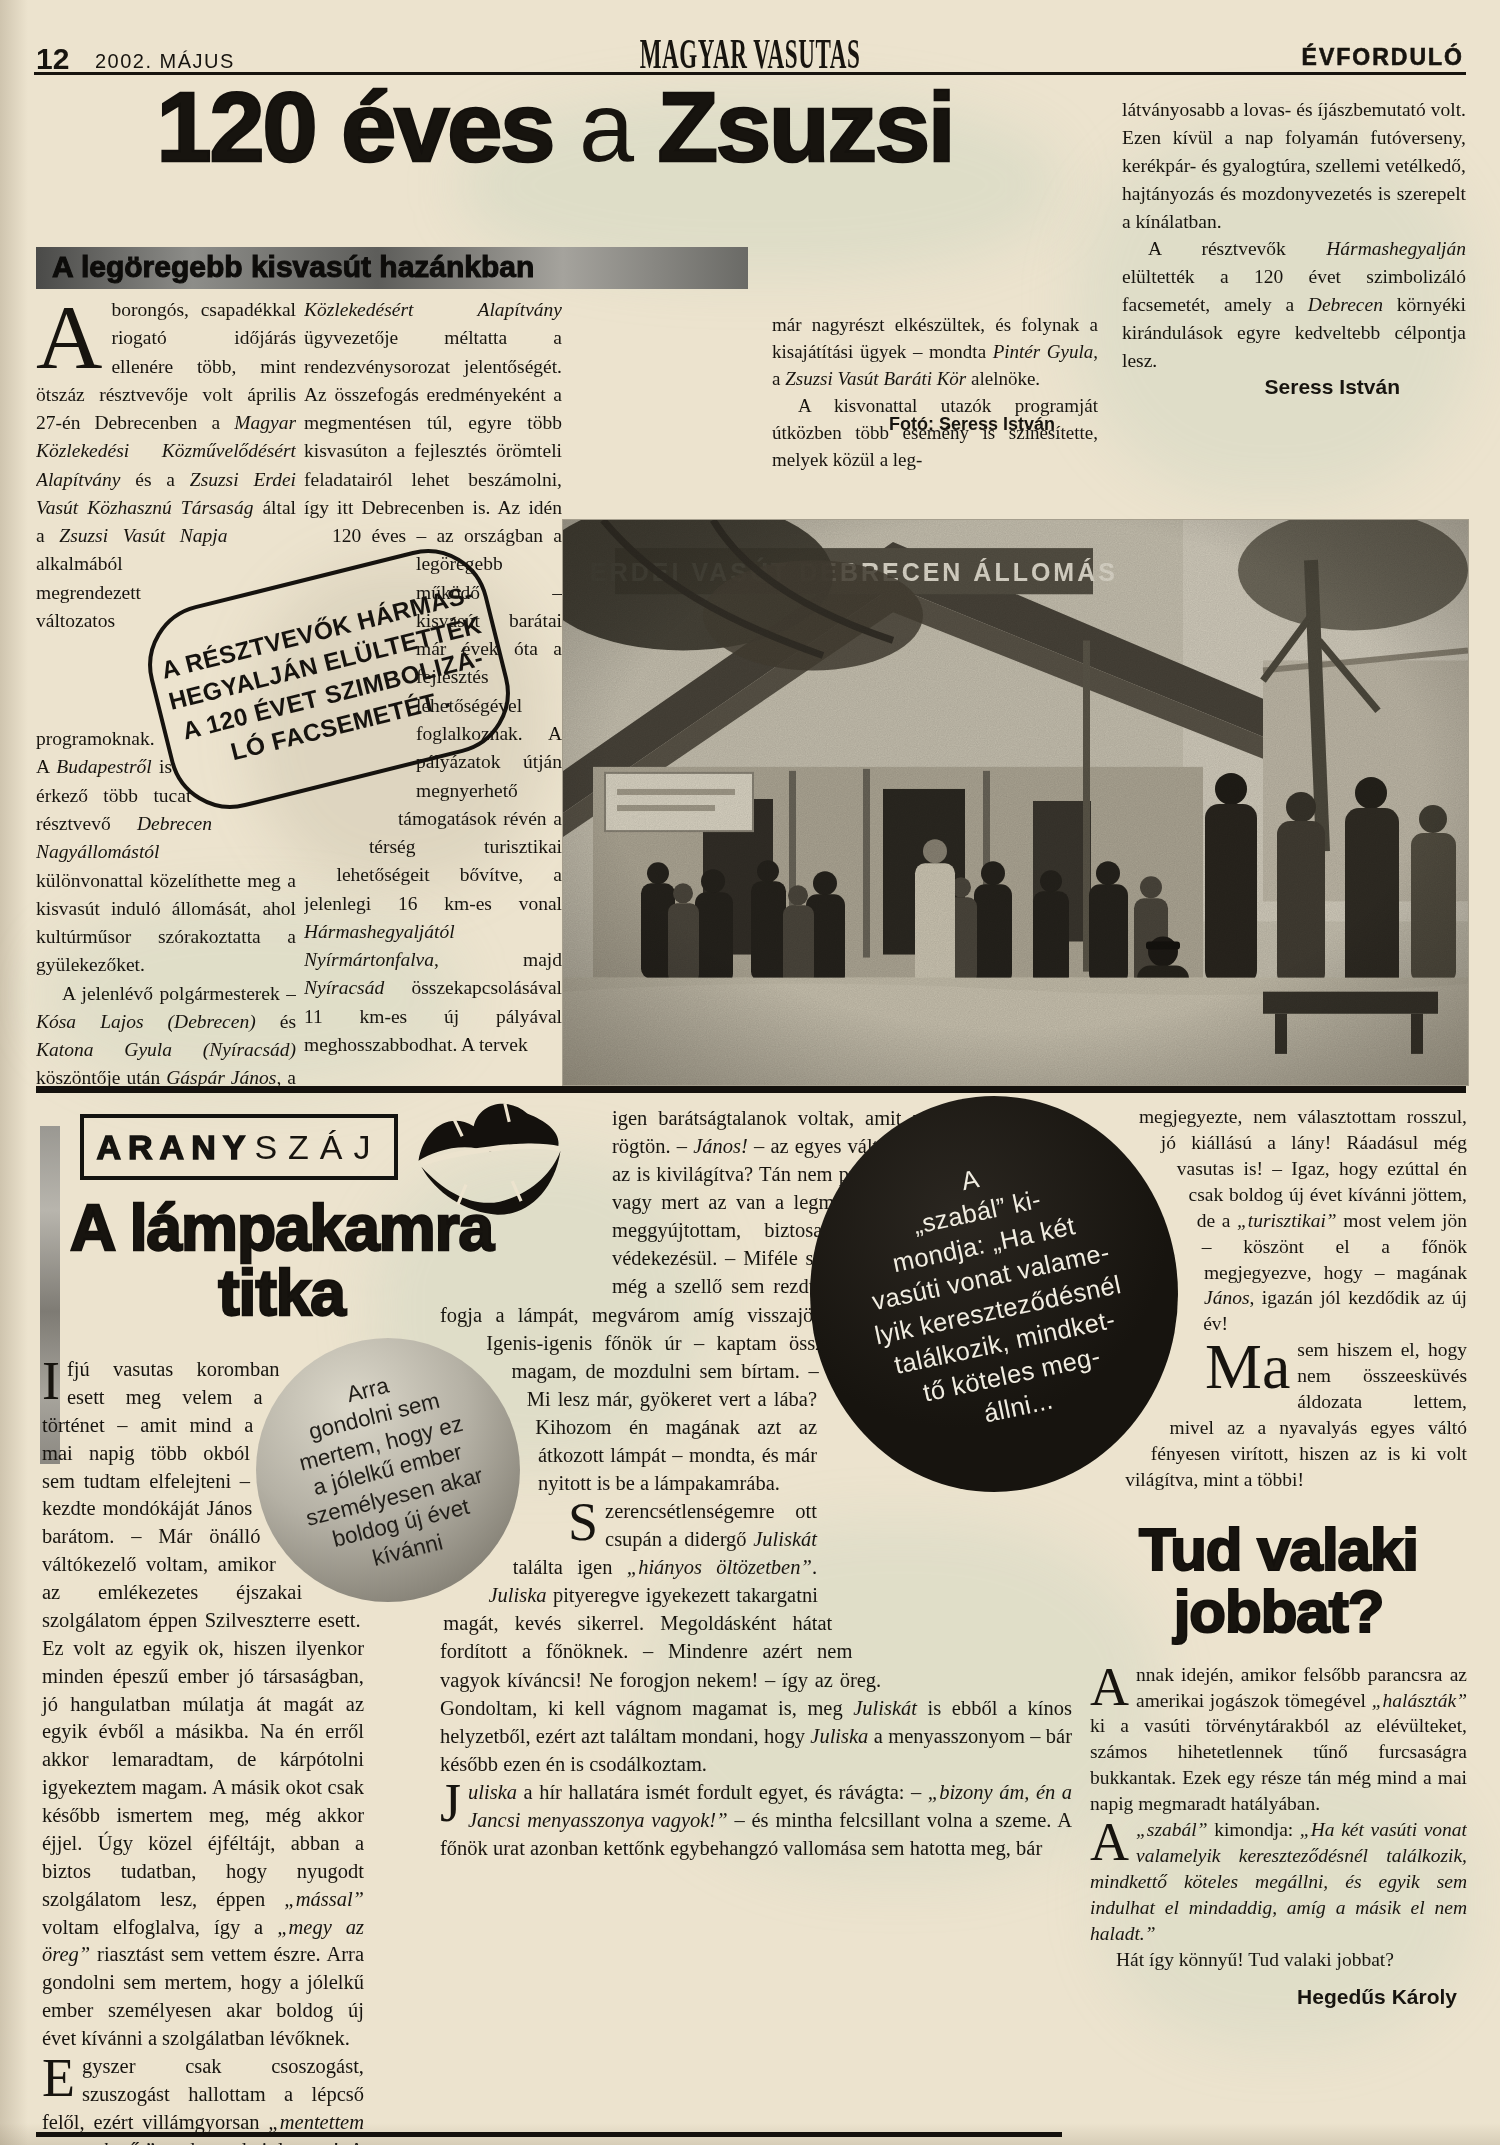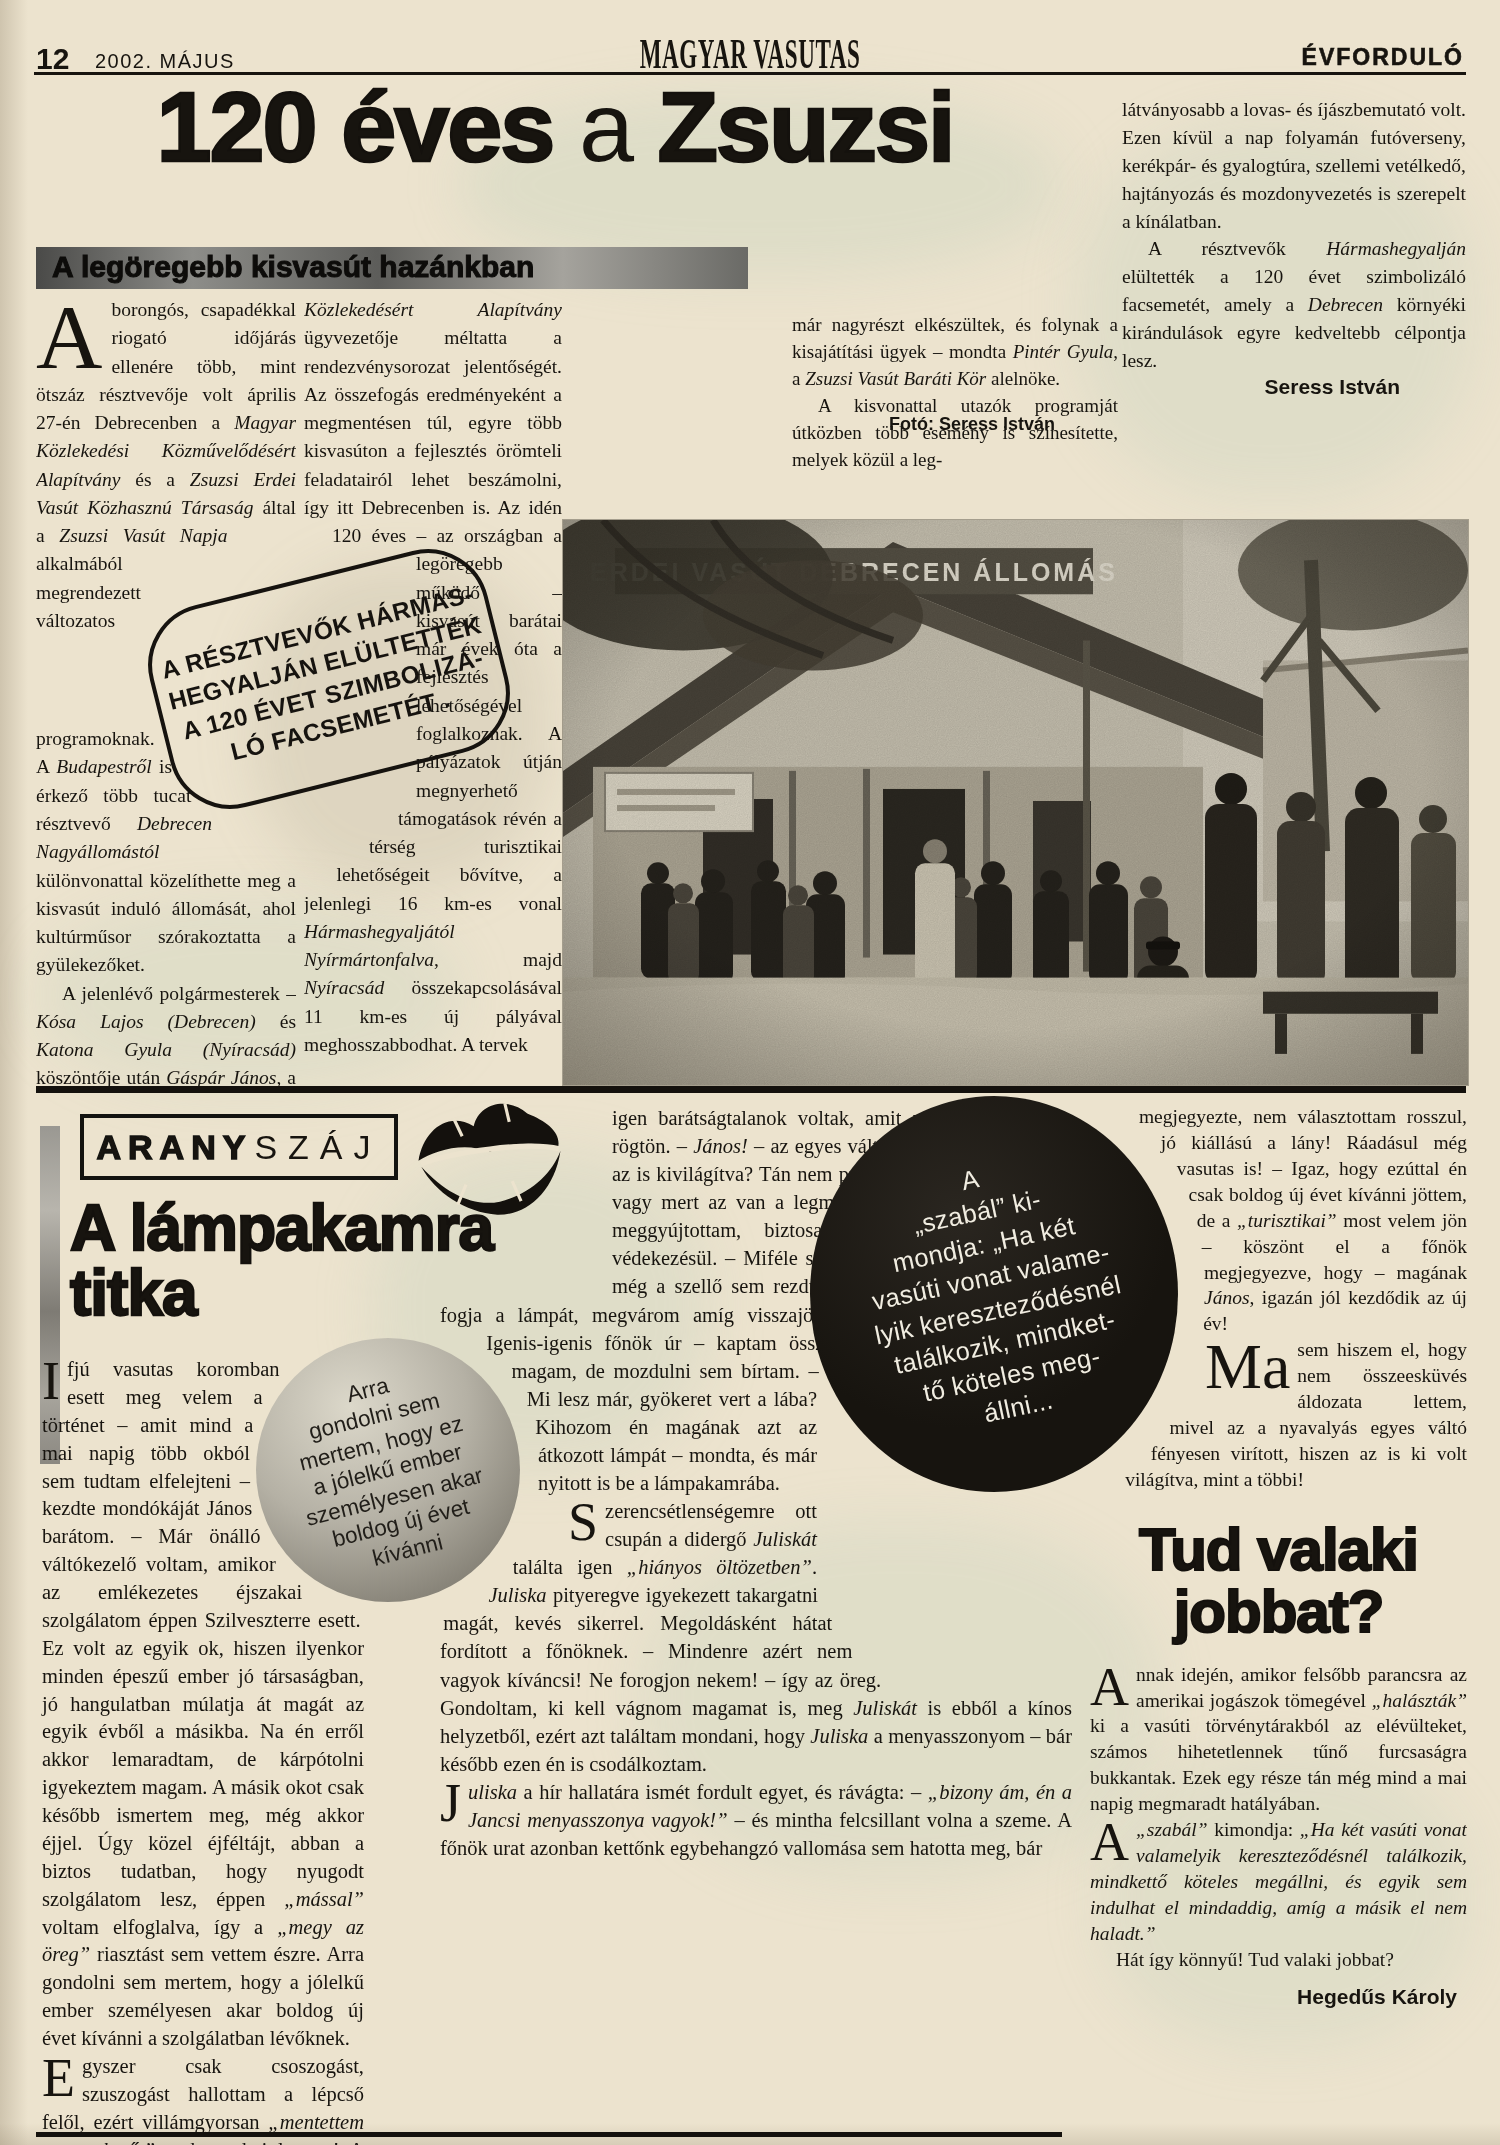--- a/index.html
+++ b/index.html
@@ -26,21 +26,21 @@
     background:linear-gradient(90deg,#4a4a48,#8d8d89 22%,#5d5d5a 48%,#a5a39d 74%,#6a6a66 100%);
     font:700 30px "Liberation Sans",sans-serif;-webkit-text-stroke:1px #0d0c0a;color:#0d0c0a;
     padding:3px 0 0 16px;box-sizing:border-box;white-space:nowrap;}
   
   .col{position:absolute;text-align:justify;color:#17140f;}
   .col p{margin:0;}
   .col p + p{text-indent:26px;}
   .a1c{font-size:19.5px;line-height:1.45;}
   #a1-col1{left:36px;top:296px;width:260px;height:790px;overflow:hidden;}
   #a1-col2{left:304px;top:296px;width:258px;height:792px;overflow:hidden;}
-  #a1-col3{left:772px;top:312px;width:326px;height:250px;font-size:19px;line-height:1.42;margin-left:20px;}
+  #a1-col3{left:772px;top:312px;width:326px;height:250px;font-size:19px;line-height:1.42;}
   #a1-col4{left:1122px;top:96px;width:344px;font-size:19.5px;line-height:1.43;}
   .dc{float:left;font-family:"Liberation Serif",serif;}
   .dc1{font-size:92px;line-height:.74;padding:7px 9px 0 0;}
   .dc2{font-size:54px;line-height:.82;padding:3px 7px 0 0;}
   .it{font-style:italic;}
   #a1-byline{text-align:right;padding-right:66px;font:700 21px "Liberation Sans",sans-serif;text-indent:0;}
   
   .sp{pointer-events:none;}
   #sp-c1{float:right;width:150px;height:560px;shape-outside:polygon(100% 42%,20% 50%,0% 58%,0% 72%,25% 83%,55% 94%,70% 100%,100% 100%);shape-margin:6px;}
   #sp-c2{float:left;width:112px;height:600px;shape-outside:polygon(0% 43%,100% 46%,100% 80%,45% 90%,0% 97%);shape-margin:8px;}
@@ -55,21 +55,21 @@
   #rule-mid{position:absolute;left:36px;top:1086px;width:1430px;height:7px;background:#14110d;z-index:4;}
   #rule-bottom{position:absolute;left:36px;top:2132px;width:1026px;height:5px;background:#14110d;}
   
   #a2-bar{position:absolute;left:40px;top:1126px;width:20px;height:338px;
     background:linear-gradient(180deg,#9a9892,#b8b5ad 25%,#7e7b74 55%,#a7a49c 80%,#8b8881);}
   #a2-box{position:absolute;left:80px;top:1114px;width:318px;height:66px;border:4px solid #131310;
     display:flex;justify-content:center;align-items:center;font-family:"Liberation Sans",sans-serif;font-size:34px;box-sizing:border-box;}
   #a2-box .b1{font-weight:700;-webkit-text-stroke:1.4px #131310;letter-spacing:7px;}
   #a2-box .b2{font-weight:400;letter-spacing:11px;margin-left:2px;}
   #lips{position:absolute;left:412px;top:1086px;width:158px;height:138px;transform:rotate(-7deg);z-index:2;}
-  #a2-title{position:absolute;left:70px;top:1196px;font:700 64px/1.02 "Liberation Sans",sans-serif;-webkit-text-stroke:2.4px #14110d;letter-spacing:-1px;z-index:1;}
+  #a2-title{position:absolute;left:70px;top:1196px;font:700 64px/1.02 "Liberation Sans",sans-serif;-webkit-text-stroke:2.4px #14110d;letter-spacing:-1px;z-index:1;text-align:center;}
   
   #gray-circle{position:absolute;left:256px;top:1338px;width:264px;height:264px;border-radius:50%;
     background:radial-gradient(circle at 36% 26%,#dcd8ca,#b5b1a5 45%,#89857a 78%,#716d64);
     display:flex;justify-content:center;align-items:center;z-index:2;}
   #gray-circle .rot{transform:rotate(-14deg);text-align:center;font:400 22.5px/1.22 "Liberation Sans",sans-serif;color:#211e19;}
   #black-circle{position:absolute;left:810px;top:1096px;width:368px;height:396px;border-radius:50%;
     background:radial-gradient(circle at 40% 30%,#2a2620,#17140f 60%);
     display:flex;justify-content:center;align-items:center;z-index:2;}
   #black-circle .rot{transform:rotate(-12deg);text-align:center;font:400 25.5px/1.3 "Liberation Sans",sans-serif;color:#f1ede1;letter-spacing:.4px;}
   

